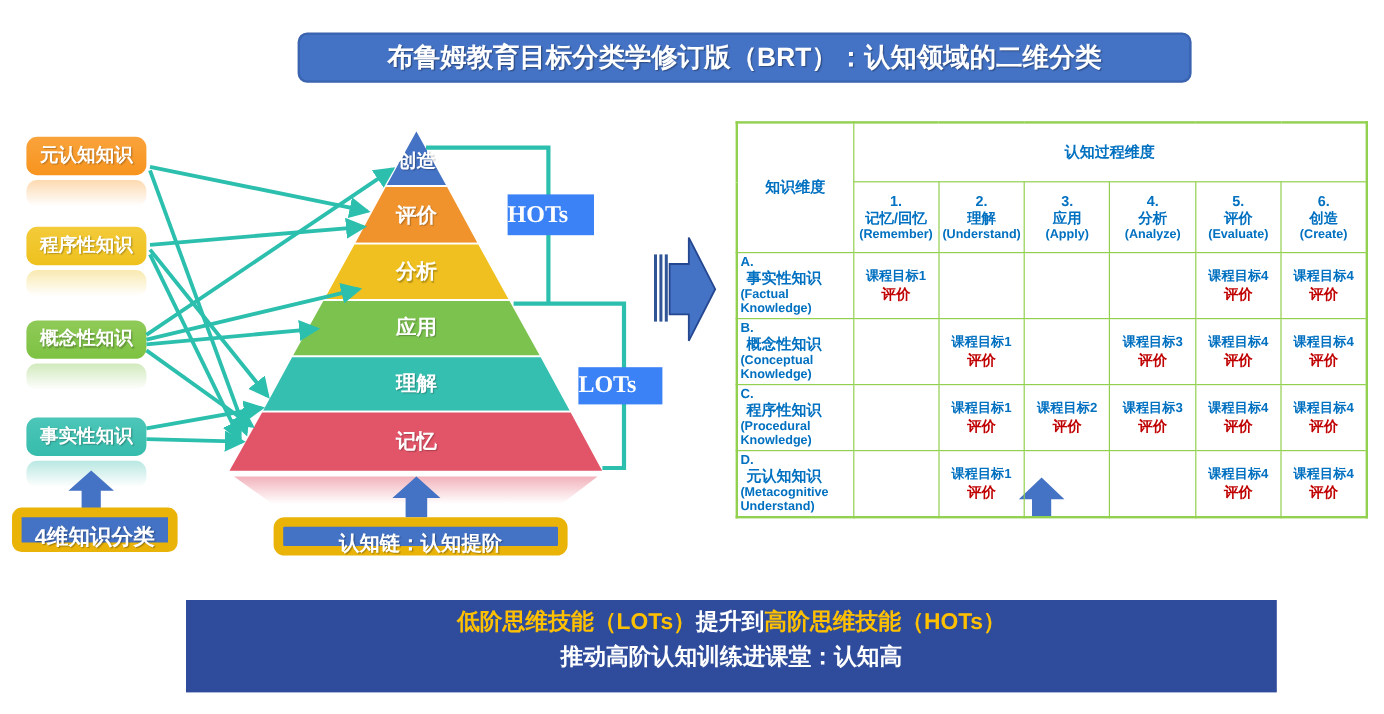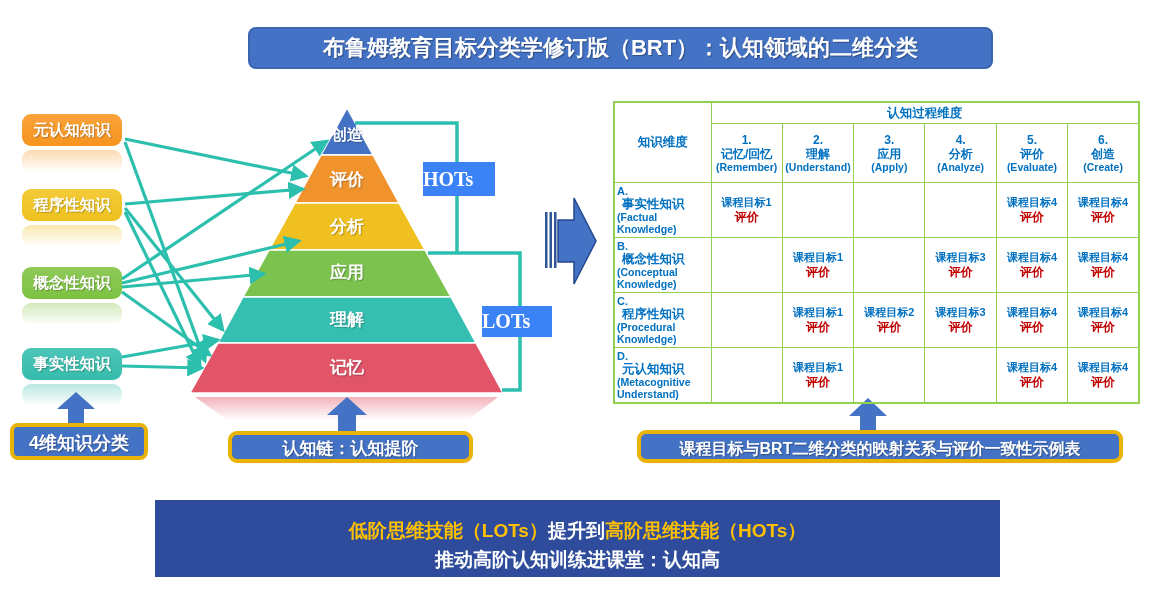--- a/index.html
+++ b/index.html
@@ -5,31 +5,31 @@
   html,body{margin:0;padding:0;background:#fff;}
   #stage{position:relative;width:1153px;height:595px;background:#fff;overflow:hidden;
          font-family:"Liberation Sans",sans-serif;}
   .abs{position:absolute;}
 
   
   .title-banner{left:215px;top:27px;width:745px;height:42px;background:#4472C4;
     border:2px solid #3a63b0;border-radius:8px;box-sizing:border-box;
     color:#fff;font-weight:bold;font-size:22px;text-align:center;line-height:38px;
     text-shadow:1px 1px 1px rgba(0,0,0,.35);z-index:6;margin-left:33px;}
-  .cap-box{background:#4472C4;border:4px solid #eab308;box-sizing:border-box;
+  .cap-box{background:#4472C4;border:8px solid #eab308;box-sizing:border-box;
     color:#fff;font-weight:bold;text-align:center;
     text-shadow:1px 1px 1px rgba(0,0,0,.3);z-index:6;}
   .cap-knowledge{left:10px;top:423px;width:138px;height:37px;border-radius:8px;
     font-size:18px;line-height:33px;}
   .cap-pyramid{left:228px;top:431px;width:245px;height:32px;border-radius:9px;
     font-size:17px;line-height:28px;}
   .cap-table{left:637px;top:430px;width:486px;height:33px;border-radius:9px;
     font-size:16px;line-height:29px;}
-  .bottom-banner{left:155px;top:500px;width:845px;height:77px;background:#2E4C9B;
-    color:#fff;font-weight:bold;text-align:center;z-index:6;padding-top:16px;box-sizing:border-box;}
+  .bottom-banner{left:155px;top:500px;width:909px;height:77px;background:#2E4C9B;
+    color:#fff;font-weight:bold;text-align:center;z-index:6;padding-top:4px;box-sizing:border-box;}
   .bottom-banner .l1{font-size:19px;line-height:29px;}
   .bottom-banner .l2{font-size:19px;line-height:29px;color:#fff;}
   .gold{color:#FFC000;}
 
   
   .kbox{left:22px;width:100px;height:32px;border-radius:9px;color:#fff;font-weight:bold;
     font-size:15.5px;text-align:center;line-height:32px;z-index:2;
     text-shadow:1px 1px 1px rgba(0,0,0,.25);}
   .kb0{top:114px;background:linear-gradient(#f9a33c,#F7941E);}
   .kb1{top:189px;background:linear-gradient(#f3cb3a,#EEC11D);}
@@ -54,21 +54,21 @@
   
   #art{position:absolute;left:0;top:0;z-index:3;}
 
   
   .tblwrap{left:613px;top:101px;width:527px;z-index:4;}
   table.brt{border-collapse:collapse;table-layout:fixed;width:527px;
     border:2.5px solid #92D050;}
   table.brt col.c0{width:97px;}
   table.brt th,table.brt td{border:1.6px solid #92D050;padding:1px 2px;vertical-align:middle;
     overflow:hidden;}
-  table.brt .hrow1 th{height:20px;font-size:12.5px;color:#0070C0;text-align:center;padding:0;}
+  table.brt .hrow1 th{height:20px;font-size:12.5px;color:#0070C0;text-align:center;padding:14px;}
   table.brt .hrow2 th{height:56px;}
   .hnum,.hcn{font-size:12px;font-weight:bold;color:#0070C0;text-align:center;line-height:14px;}
   .hen{font-size:10.5px;font-weight:bold;color:#0070C0;text-align:center;line-height:12px;
     word-break:break-all;}
   table.brt tbody tr{height:55px;}
   .letter{font-size:11px;font-weight:bold;color:#0070C0;text-align:left;line-height:12px;}
   .rcn{font-size:12.5px;font-weight:bold;color:#0070C0;text-align:left;padding-left:5px;line-height:14px;}
   .ren{font-size:10.5px;font-weight:bold;color:#0070C0;text-align:left;line-height:12px;}
   .goal{font-size:11px;font-weight:bold;color:#0070C0;text-align:center;line-height:15px;}
   .eval{font-size:12px;font-weight:bold;color:#C00000;text-align:center;line-height:15px;}
@@ -321,21 +321,20 @@
               <div class="goal">课程目标4</div>
               <div class="eval">评价</div>
             </td>
         </tr>
       </tbody>
     </table>
   </div>
 
   <div class="abs cap-box cap-knowledge">4维知识分类</div>
   <div class="abs cap-box cap-pyramid">认知链：认知提阶</div>
-  <div class="abs cap-box cap-table">课程目标与BRT二维分类的映射关系与评价一致性示例表</div>
 
   <div class="abs bottom-banner">
     <div class="l1">
       <span class="gold">低阶思维技能（LOTs）</span><span>提升到</span><span class="gold">高阶思维技能（HOTs）</span>
     </div>
     <div class="l2">推动高阶认知训练进课堂：认知高</div>
   </div>
 
 </div>
 

